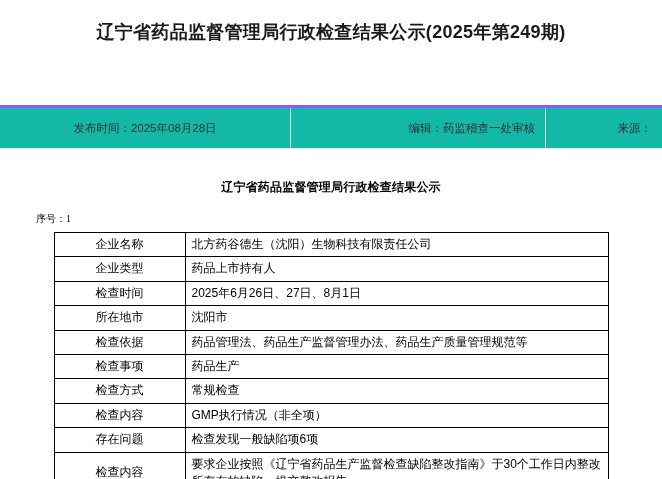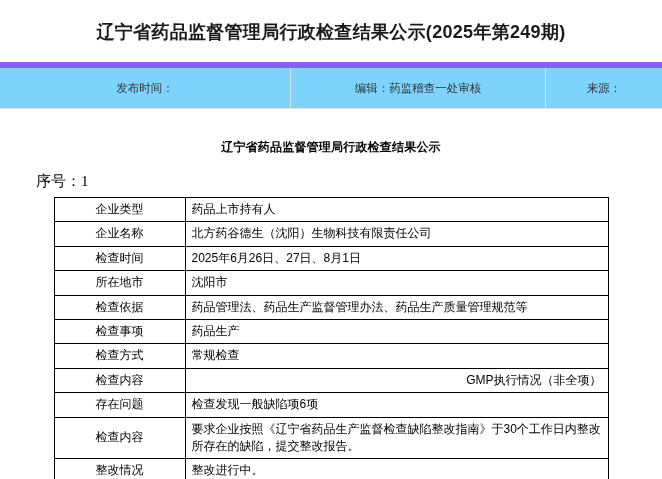--- a/index.html
+++ b/index.html
@@ -24,31 +24,32 @@
     text-align: center;
     font-size: 18px;
     font-weight: bold;
     color: #1a1a1a;
     padding: 20px 20px 18px 20px;
     letter-spacing: 0.3px;
   }
   .meta-bar {
     display: flex;
     align-items: stretch;
-    background: #7dd3fc;
-    border-top: 6px solid #8b5cf6;
+    background: #14b8a6;
+    border-top: 3px solid #8b5cf6;
     border-bottom: 1px solid #e2e2e2;
     height: 40px;
     font-size: 11.5px;
     color: #333333;
+    margin-top: 43px;
   }
   .meta-cell {
     display: flex;
     align-items: center;
-    justify-content: center;
+    justify-content: flex-end;
     padding: 0 10px;
     white-space: nowrap;
   }
   .meta-cell.left { flex: 0 0 270px; justify-content: center; }
   .meta-cell.mid  { flex: 1 1 auto; border-left: 1px solid #e0e0e0; border-right: 1px solid #e0e0e0; }
   .meta-cell.right{ flex: 0 0 96px; }
   .meta-label { color: #333333; }
   .meta-value { color: #333333; }
 
   .body-area {
@@ -56,21 +57,21 @@
   }
   .doc-title {
     text-align: center;
     font-size: 12px;
     font-weight: bold;
     color: #000000;
     margin: 8px 0 14px 0;
     letter-spacing: 0.2px;
   }
   .serial {
-    font-size: 15px;
+    font-size: 10px;
     color: #000000;
     margin: 16px 0 6px 18px;
     font-family: Liberation Serif, serif;
   }
   table.info {
     border-collapse: collapse;
     width: 555px;
     margin: 0 auto;
     table-layout: fixed;
   }
@@ -84,64 +85,65 @@
   }
   td.k {
     width: 118px;
     text-align: center;
     white-space: nowrap;
   }
   td.v {
     text-align: left;
   }
   td.v.center {
-    text-align: right;
+    text-align: left;
   }
   .tail {
     font-size: 12px;
     color: #000000;
     margin: 4px 0 0 46px;
   }
 </style>
 </head>
 <body>
 
 <div class="page">
 
   <div class="top-title">辽宁省药品监督管理局行政检查结果公示(2025年第249期)</div>
 
   <div class="meta-bar">
     <div class="meta-cell left">
       <span class="meta-label">发布时间：</span>
+      <span class="meta-value">2025年08月28日</span>
     </div>
     <div class="meta-cell mid">
       <span class="meta-label">编辑：</span>
       <span class="meta-value">药监稽查一处审核</span>
     </div>
     <div class="meta-cell right">
       <span class="meta-label">来源：</span>
     </div>
   </div>
 
   <div class="body-area">
     <div class="doc-title">辽宁省药品监督管理局行政检查结果公示</div>
 
     <div class="serial">
       <span>序号：</span><span>1</span>
     </div>
 
     <table class="info">
       <tbody>
         <tr>
+          <td class="k">企业名称</td>
+          <td class="v">北方药谷德生（沈阳）生物科技有限责任公司</td>
+        </tr>
+        <tr>
           <td class="k">企业类型</td>
           <td class="v">药品上市持有人</td>
-        </tr>
-        <tr>
-          <td class="k">企业名称</td>
-          <td class="v">北方药谷德生（沈阳）生物科技有限责任公司</td>
         </tr>
         <tr>
           <td class="k">检查时间</td>
           <td class="v">2025年6月26日、27日、8月1日</td>
         </tr>
         <tr>
           <td class="k">所在地市</td>
           <td class="v">沈阳市</td>
         </tr>
         <tr>

